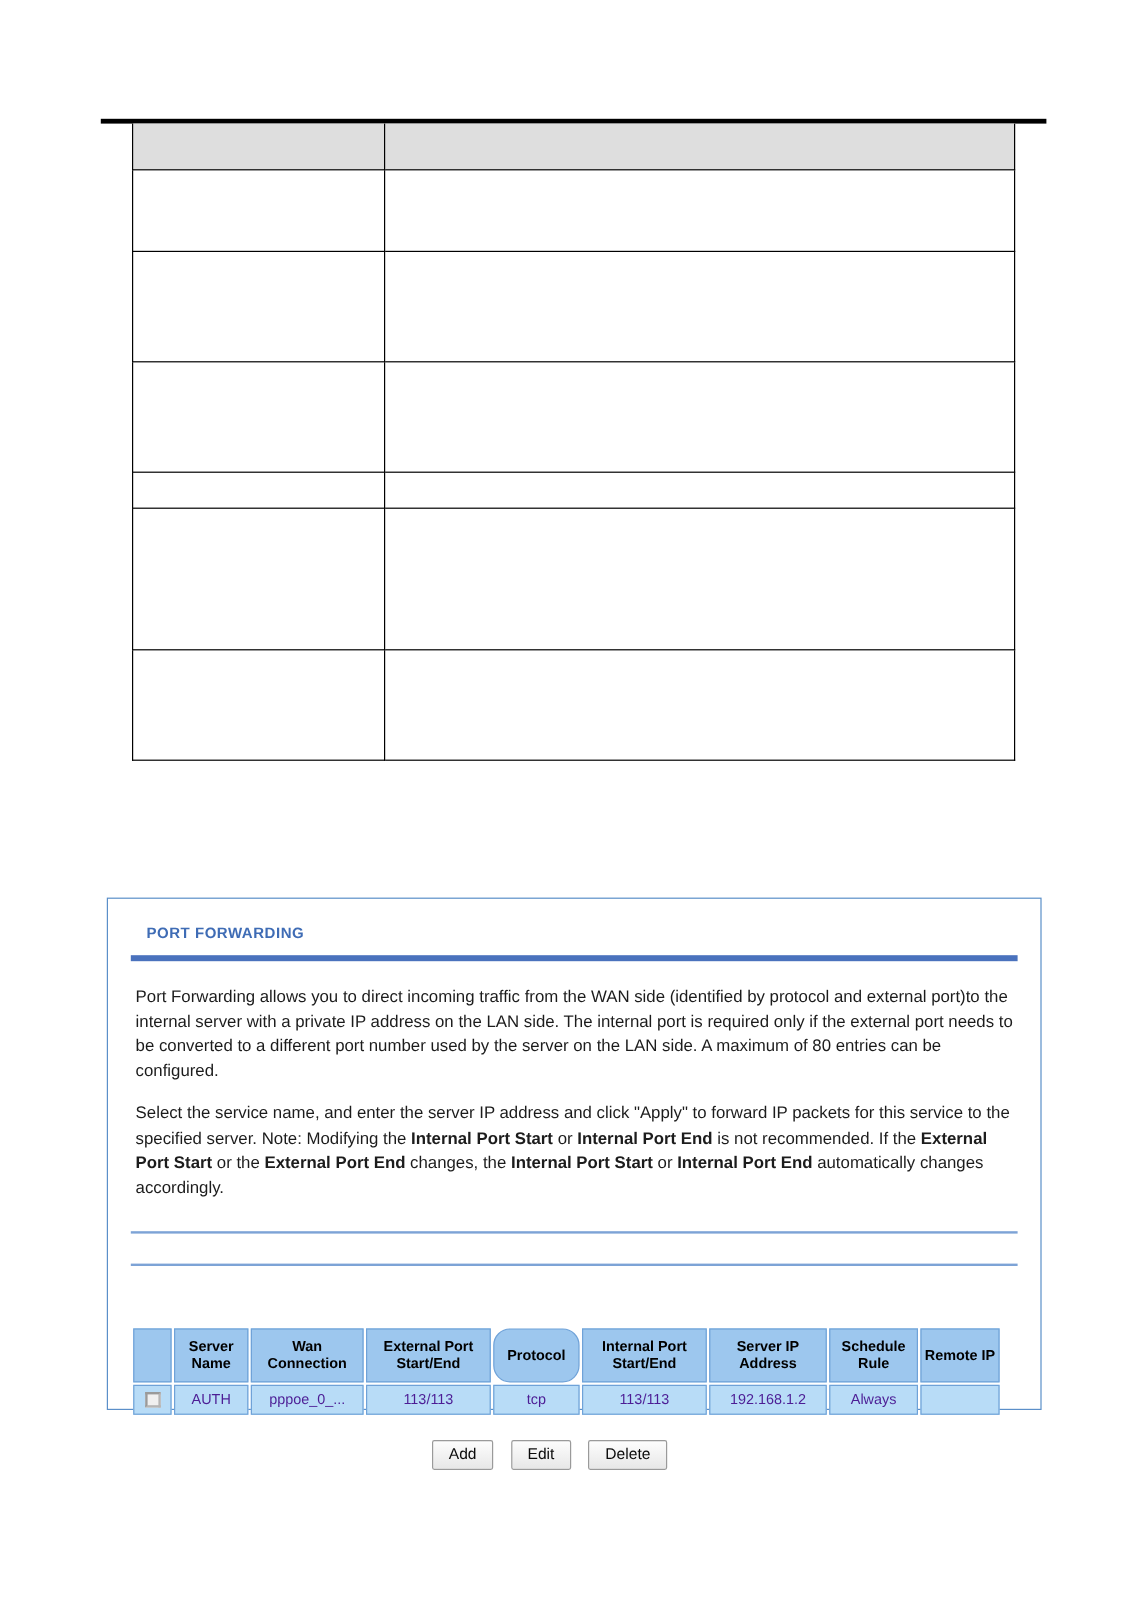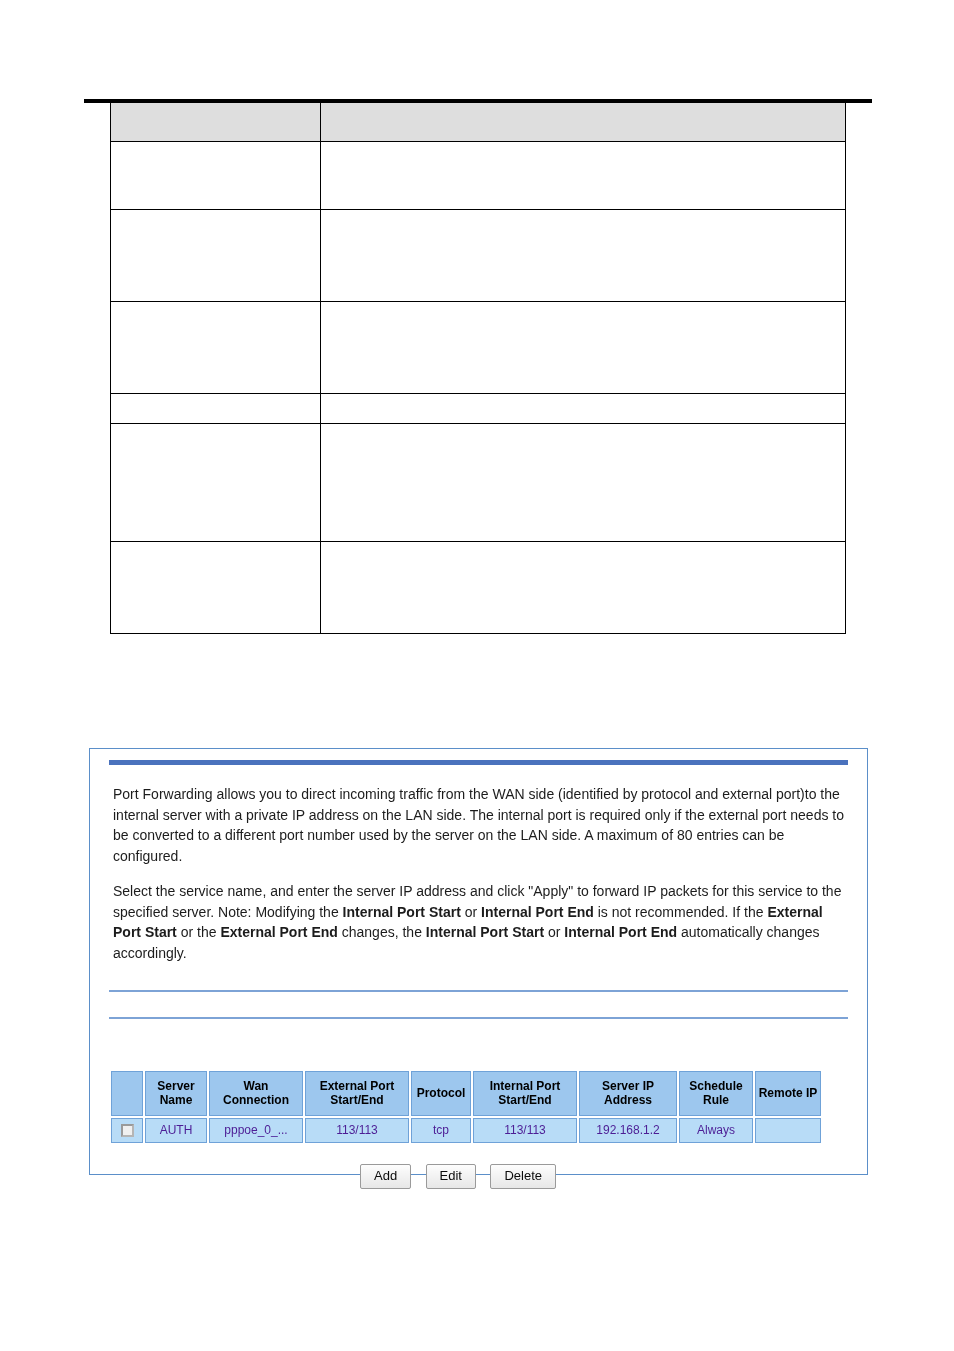--- a/index.html
+++ b/index.html
@@ -128,21 +128,21 @@
   #pf-table td {
     background: #b8dcf7;
     color: #4c1d95;
     font-weight: normal;
     height: 25px;
   }
   .col-chk  { width: 32px; }
   .col-srv  { width: 62px; }
   .col-wan  { width: 94px; }
   .col-ext  { width: 104px; }
-  .col-prt  { width: 60px; }
+  .col-prt  { width: 72px; border-radius: 14px; }
   .col-int  { width: 104px; }
   .col-sip  { width: 98px; }
   .col-sch  { width: 74px; }
   .col-rip  { width: 66px; }
 
   .chk {
     display: inline-block;
     width: 13px;
     height: 13px;
     background: #f0f0f0;
@@ -206,20 +206,21 @@
     <tr>
       <td class="c1" style="height:92px"></td>
       <td class="c2"></td>
     </tr>
   </tbody>
 </table>
 
 <div id="panel">
   <div class="panel-inner">
 
+    <div class="panel-title">PORT FORWARDING</div>
     <div class="rule-thick"></div>
 
     <div class="body-text">
       <p><span>Port Forwarding allows you to direct incoming traffic from the WAN side (identified by protocol and external port)to the internal server with a private IP address on the LAN side. The internal port is required only if the external port needs to be converted to a different port number used by the server on the LAN side. A maximum of 80 entries can be configured.</span></p>
       <p>
         <span>Select the service name, and enter the server IP address and click "Apply" to forward IP packets for this service to the specified server. Note: Modifying the </span><b>Internal Port Start</b><span> or </span><b>Internal Port End</b><span> is not recommended. If the </span><b>External Port Start</b><span> or the </span><b>External Port End</b><span> changes, the </span><b>Internal Port Start</b><span> or </span><b>Internal Port End</b><span> automatically changes accordingly.</span>
       </p>
     </div>
 
     <div class="setup-block">

